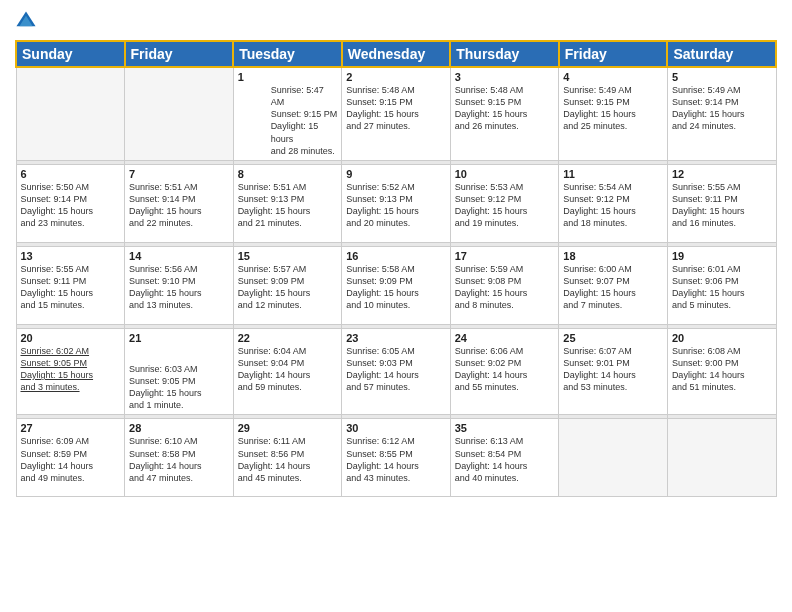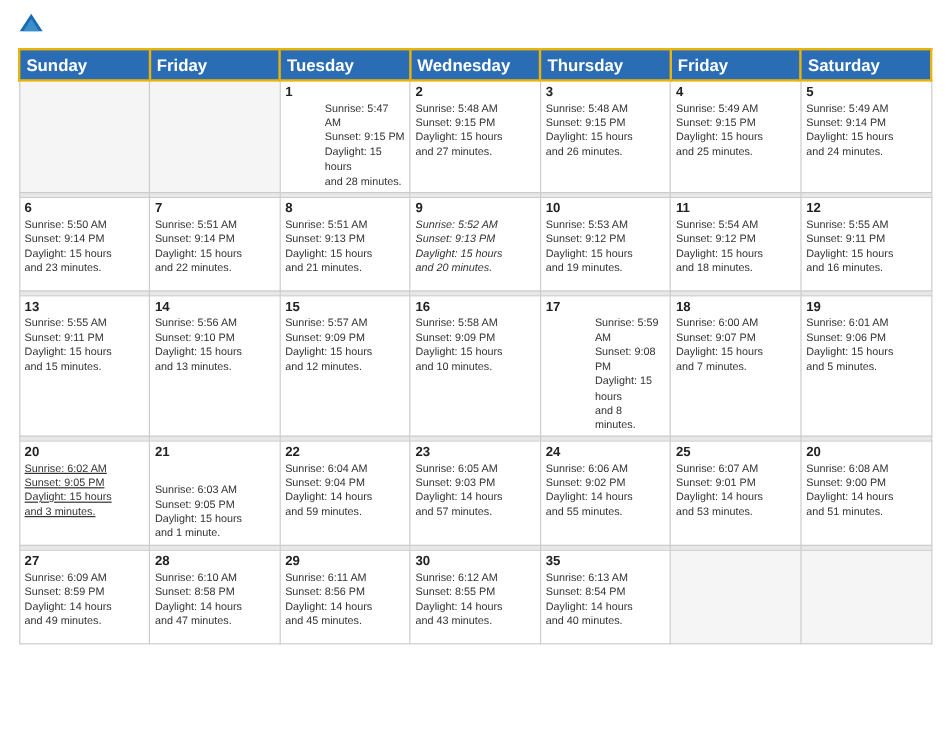--- a/index.html
+++ b/index.html
@@ -202,21 +202,21 @@
           </td>
           <td>
             <span class="day-num">8</span>
             <div class="day-info" style="white-space: pre-line;">Sunrise: 5:51 AM
 Sunset: 9:13 PM
 Daylight: 15 hours
 and 21 minutes.</div>
           </td>
           <td>
             <span class="day-num">9</span>
-            <div class="day-info" style="white-space: pre-line; font-style: italic;">Sunrise: 5:52 AM
+            <div class="day-info" style="white-space: pre-line;">Sunrise: 5:52 AM
 Sunset: 9:13 PM
 Daylight: 15 hours
 and 20 minutes.</div>
           </td>
           <td>
             <span class="day-num">10</span>
             <div class="day-info" style="white-space: pre-line;">Sunrise: 5:53 AM
 Sunset: 9:12 PM
 Daylight: 15 hours
 and 19 minutes.</div>
@@ -269,21 +269,21 @@
           </td>
           <td>
             <span class="day-num">16</span>
             <div class="day-info" style="white-space: pre-line;">Sunrise: 5:58 AM
 Sunset: 9:09 PM
 Daylight: 15 hours
 and 10 minutes.</div>
           </td>
           <td>
             <span class="day-num">17</span>
-            <div class="day-info" style="white-space: pre-line; margin-left: 41px;">Sunrise: 5:59 AM
+            <div class="day-info" style="white-space: pre-line;">Sunrise: 5:59 AM
 Sunset: 9:08 PM
 Daylight: 15 hours
 and 8 minutes.</div>
           </td>
           <td>
             <span class="day-num">18</span>
             <div class="day-info" style="white-space: pre-line;">Sunrise: 6:00 AM
 Sunset: 9:07 PM
 Daylight: 15 hours
 and 7 minutes.</div>

